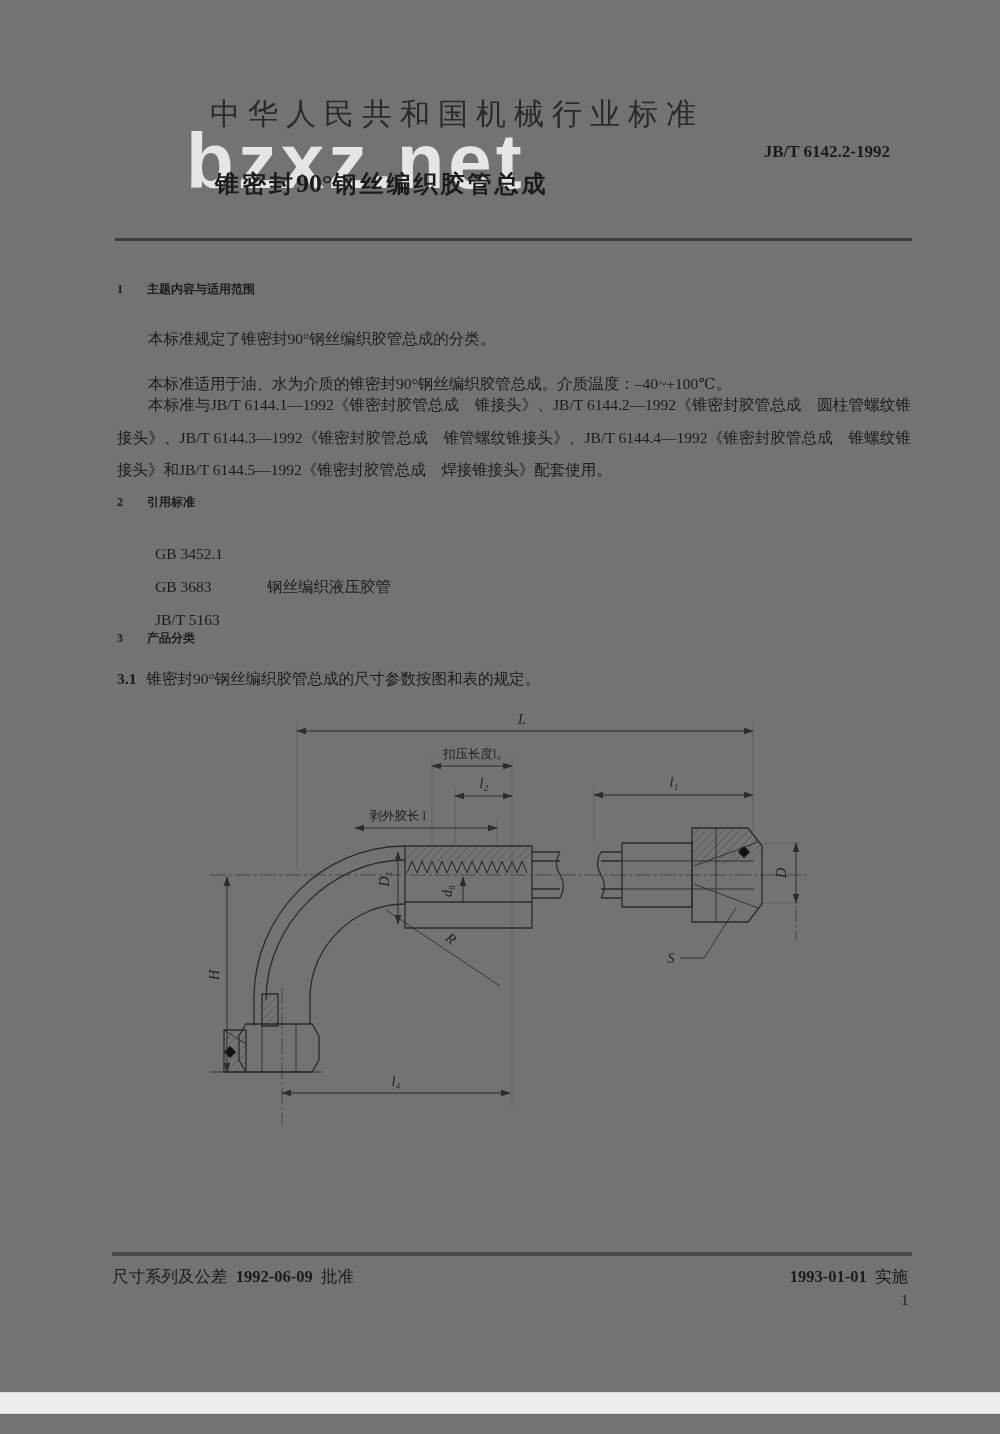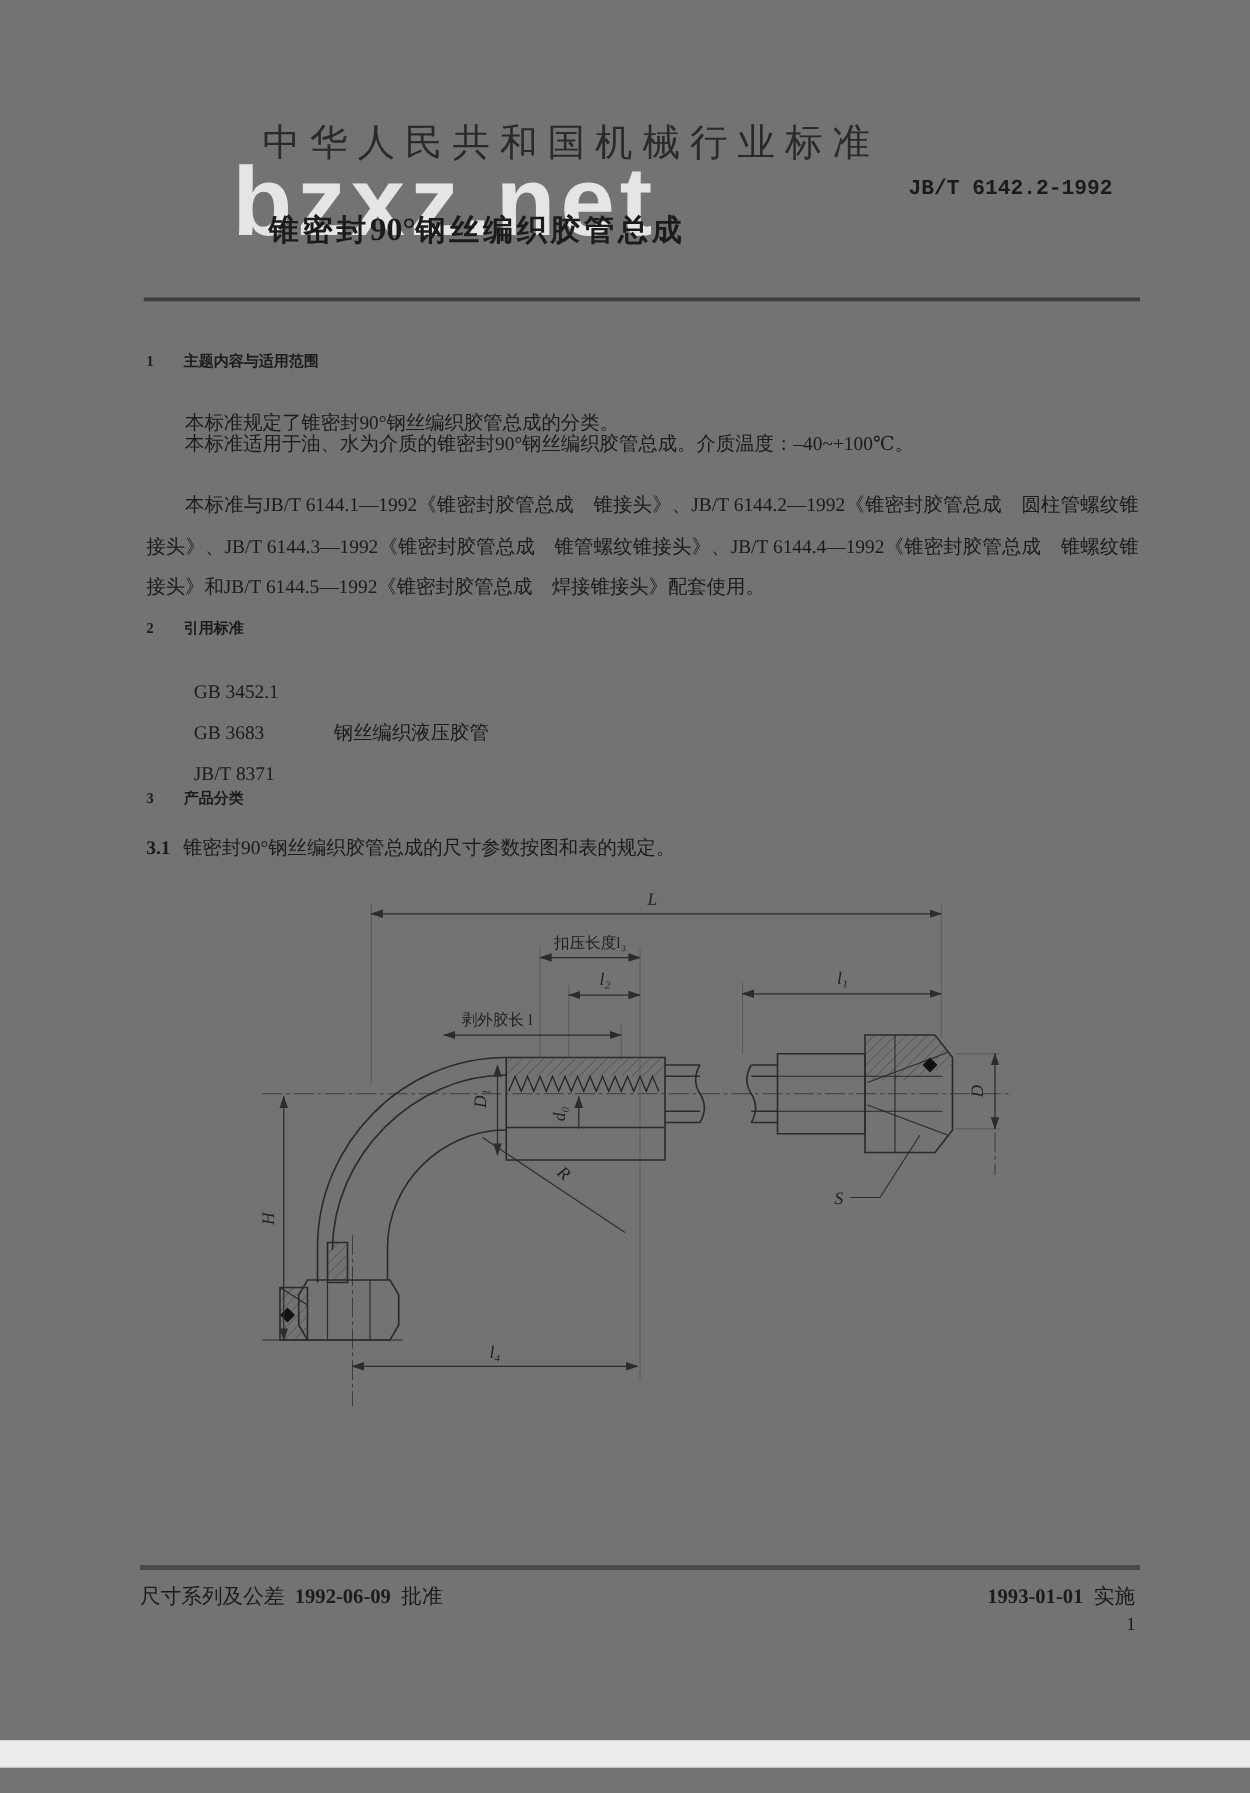--- a/index.html
+++ b/index.html
@@ -6,21 +6,21 @@
   .page{
     position:relative;width:1000px;height:1434px;background:#737373;
     font-family:"Liberation Serif","DejaVu Serif",serif;color:#1b1b1b;
     overflow:hidden;
   }
   .abs{position:absolute;}
   
   .org-line{top:94px;left:210px;font-size:30px;letter-spacing:8px;color:#2a2a2a;white-space:nowrap;}
   .watermark{top:116px;left:186px;font-family:"Liberation Sans","DejaVu Sans",sans-serif;
     font-weight:bold;font-size:78px;letter-spacing:4px;color:#e5e5e5;z-index:0;white-space:nowrap;}
-  .std-number{top:142px;right:110px;font-size:17px;font-weight:bold;white-space:nowrap;z-index:1;font-family:Liberation Mono, monospace;}
+  .std-number{top:142px;right:110px;font-size:17px;font-weight:bold;white-space:nowrap;z-index:1;}
   .doc-title{top:168px;left:215px;font-size:24px;font-weight:bold;letter-spacing:3px;white-space:nowrap;z-index:1;}
   .doc-title .angle{font-size:26px;letter-spacing:0;}
   .rule{background:#3c3c3c;}
   .rule-top{top:238px;left:115px;width:797px;height:3px;}
   .rule-bottom{top:1252px;left:112px;width:800px;height:4px;background:#4a4a4a;}
   
   .sec-head{font-size:12px;font-weight:600;white-space:nowrap;left:117px;}
   .sec-head .num{display:inline-block;min-width:30px;font-weight:bold;}
   .para{left:117px;width:794px;font-size:15.5px;line-height:32.5px;text-align:justify;}
   .indent{text-indent:2em;}
@@ -54,35 +54,35 @@
 
   <div class="abs std-number">JB/T 6142.2-1992</div>
 
   <div class="abs doc-title"><span>锥密封</span><span class="angle">90°</span><span>钢丝编织胶管总成</span></div>
 
   <div class="abs rule rule-top"></div>
 
   <div class="abs sec-head" style="top:281px;"><span class="num">1</span><span>主题内容与适用范围</span></div>
 
   <div class="abs para indent" style="top:323px;">本标准规定了锥密封90°钢丝编织胶管总成的分类。</div>
-  <div class="abs para indent" style="top:340px;">本标准适用于油、水为介质的锥密封90°钢丝编织胶管总成。介质温度：–40~+100℃。</div>
+  <div class="abs para indent" style="top:368px;">本标准适用于油、水为介质的锥密封90°钢丝编织胶管总成。介质温度：–40~+100℃。</div>
   <div class="abs para indent" style="top:389px;">本标准与JB/T 6144.1—1992《锥密封胶管总成　锥接头》、JB/T 6144.2—1992《锥密封胶管总成　圆柱管螺纹锥接头》、JB/T 6144.3—1992《锥密封胶管总成　锥管螺纹锥接头》、JB/T 6144.4—1992《锥密封胶管总成　锥螺纹锥接头》和JB/T 6144.5—1992《锥密封胶管总成　焊接锥接头》配套使用。</div>
 
   <div class="abs sec-head" style="top:494px;"><span class="num">2</span><span>引用标准</span></div>
 
   <div class="abs ref-list" style="top:537px;">
     <div class="ref-row">
       <span class="ref-code">GB  3452.1</span>
     </div>
     <div class="ref-row">
       <span class="ref-code">GB  3683</span>
       <span class="ref-name">钢丝编织液压胶管</span>
     </div>
     <div class="ref-row">
-      <span class="ref-code">JB/T  8371</span>
+      <span class="ref-code">JB/T  5163</span>
     </div>
   </div>
 
   <div class="abs sec-head" style="top:630px;"><span class="num">3</span><span>产品分类</span></div>
 
   <div class="abs clause" style="top:663px;"><span class="num">3.1</span><span>锥密封90°钢丝编织胶管总成的尺寸参数按图和表的规定。</span></div>
 
   <svg class="abs figure" viewBox="0 690 1000 450">
     <defs>
       <pattern id="hatch" width="6" height="6" patternUnits="userSpaceOnUse" patternTransform="rotate(45)">

